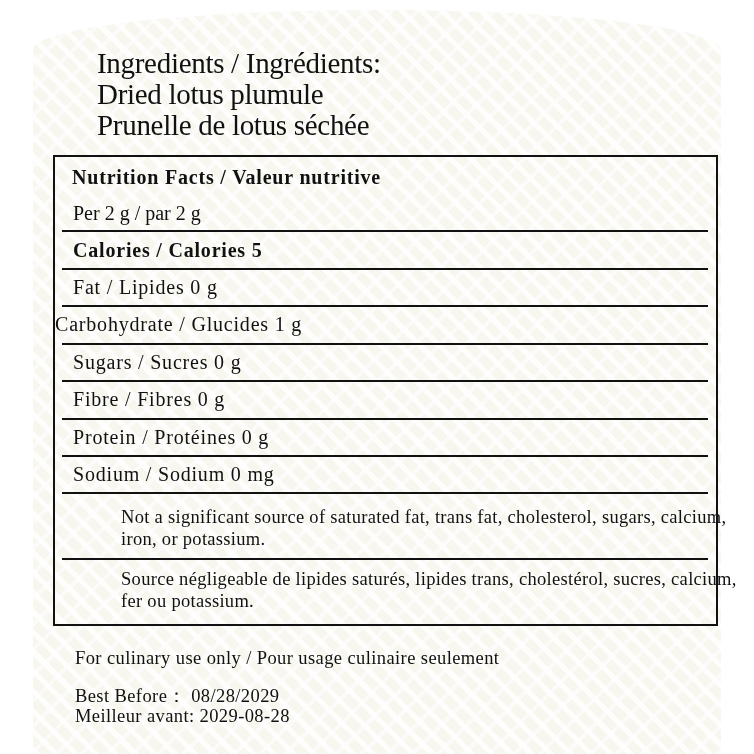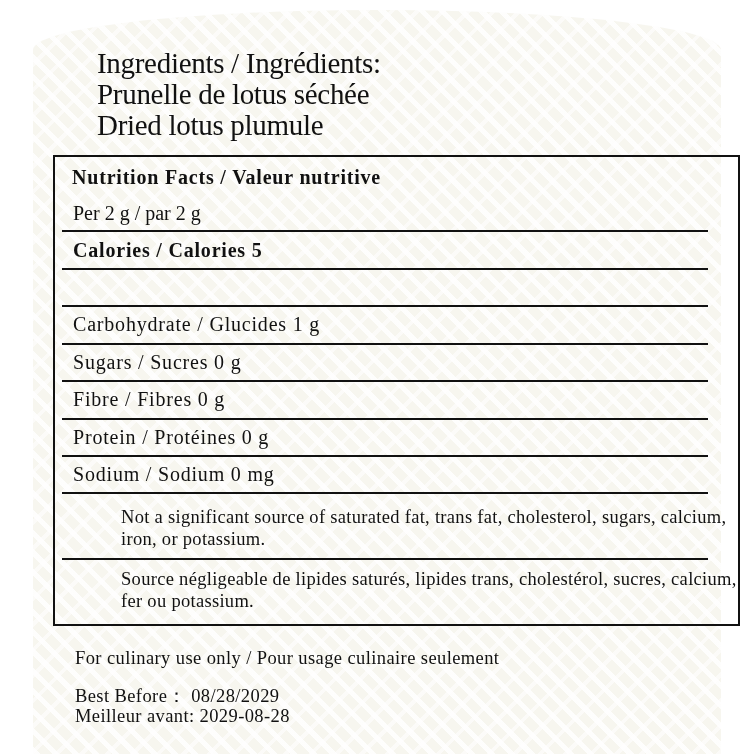--- a/index.html
+++ b/index.html
@@ -12,48 +12,49 @@
     background-color: #f7f6ef;
     background-image:
       repeating-linear-gradient(45deg, rgba(255,255,255,0.85) 0 5px, transparent 5px 14px),
       repeating-linear-gradient(-45deg, rgba(255,255,255,0.6) 0 4px, transparent 4px 18px);
     border-radius: 344px 344px 0 0 / 40px 40px 0 0;
   }
   .ingredients { position: absolute; left: 62px; top: 48px; font-size: 29px; line-height: 31px; letter-spacing: -0.3px; margin-left: 35px; }
   .ingredients div { white-space: nowrap; }
   .nf-box {
     position: absolute; left: 53px; top: 155px; width: 661px; height: 467px;
-    border: 2px solid #111; box-sizing: content-box; padding-left: 22px;
+    border: 2px solid #111; box-sizing: content-box;
   }
   .row { position: absolute; left: 7px; width: 646px; font-size: 20px; letter-spacing: 0.8px; white-space: nowrap; }
   .divider { position: absolute; left: 7px; width: 646px; height: 2px; background: #111; }
   .bold { font-weight: bold; font-size: 20px; }
   .note { position: absolute; left: 18px; width: 640px; font-size: 18.5px; line-height: 22px; letter-spacing: 0.3px; margin-left: 48px; }
   .footer { position: absolute; left: 75px; font-size: 18.5px; letter-spacing: 0.4px; white-space: nowrap; }
 </style>
 </head>
 <body>
 
 <div class="panel"></div>
 
 <div class="ingredients">
   <div>Ingredients / Ingrédients:</div>
+  <div>Dried lotus plumule</div>
   <div>Prunelle de lotus séchée</div>
-  <div>Dried lotus plumule</div>
 </div>
 
 <div class="nf-box">
   <div class="row bold" style="top:9px; left:17px;">Nutrition Facts / Valeur nutritive</div>
   <div class="row" style="top:45px; left:18px; letter-spacing:0;">Per 2 g / par 2 g</div>
   <div class="divider" style="top:73px;"></div>
   <div class="row bold" style="top:82px; left:18px;">Calories / Calories 5</div>
   <div class="divider" style="top:111px;"></div>
 
+  <div class="row" style="top:119px; left:18px;">Fat / Lipides 0 g</div>
   <div class="divider" style="top:148px;"></div>
-  <div class="row" style="top:156px; left:18px;">Carbohydrate / Glucides 1 g</div>
+  <div class="row" style="top:156px; left:0;">Carbohydrate / Glucides 1 g</div>
   <div class="divider" style="top:186px;"></div>
   <div class="row" style="top:194px; left:18px;">Sugars / Sucres 0 g</div>
   <div class="divider" style="top:223px;"></div>
   <div class="row" style="top:231px; left:18px;">Fibre / Fibres 0 g</div>
   <div class="divider" style="top:261px;"></div>
   <div class="row" style="top:269px; left:18px;">Protein / Protéines 0 g</div>
   <div class="divider" style="top:298px;"></div>
   <div class="row" style="top:306px; left:18px;">Sodium / Sodium 0 mg</div>
   <div class="divider" style="top:335px;"></div>
 

